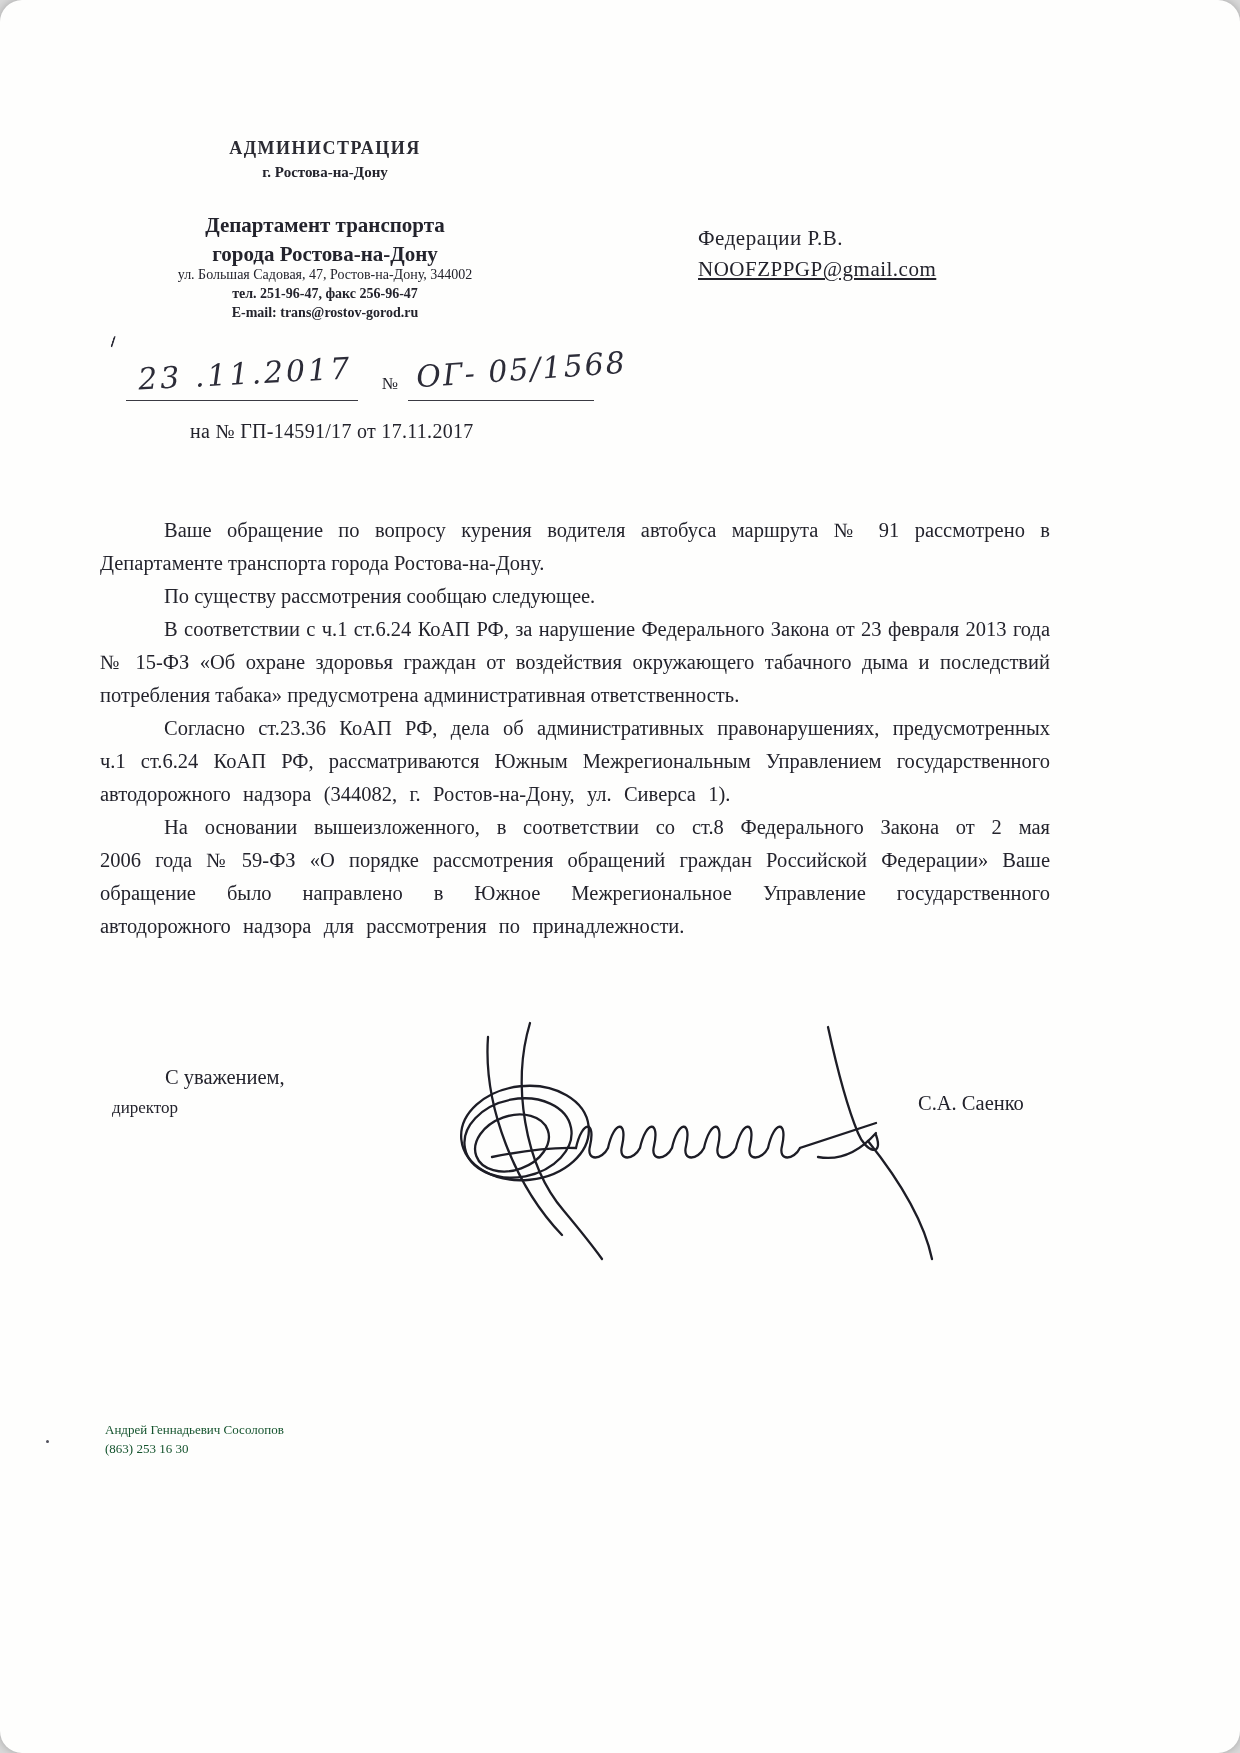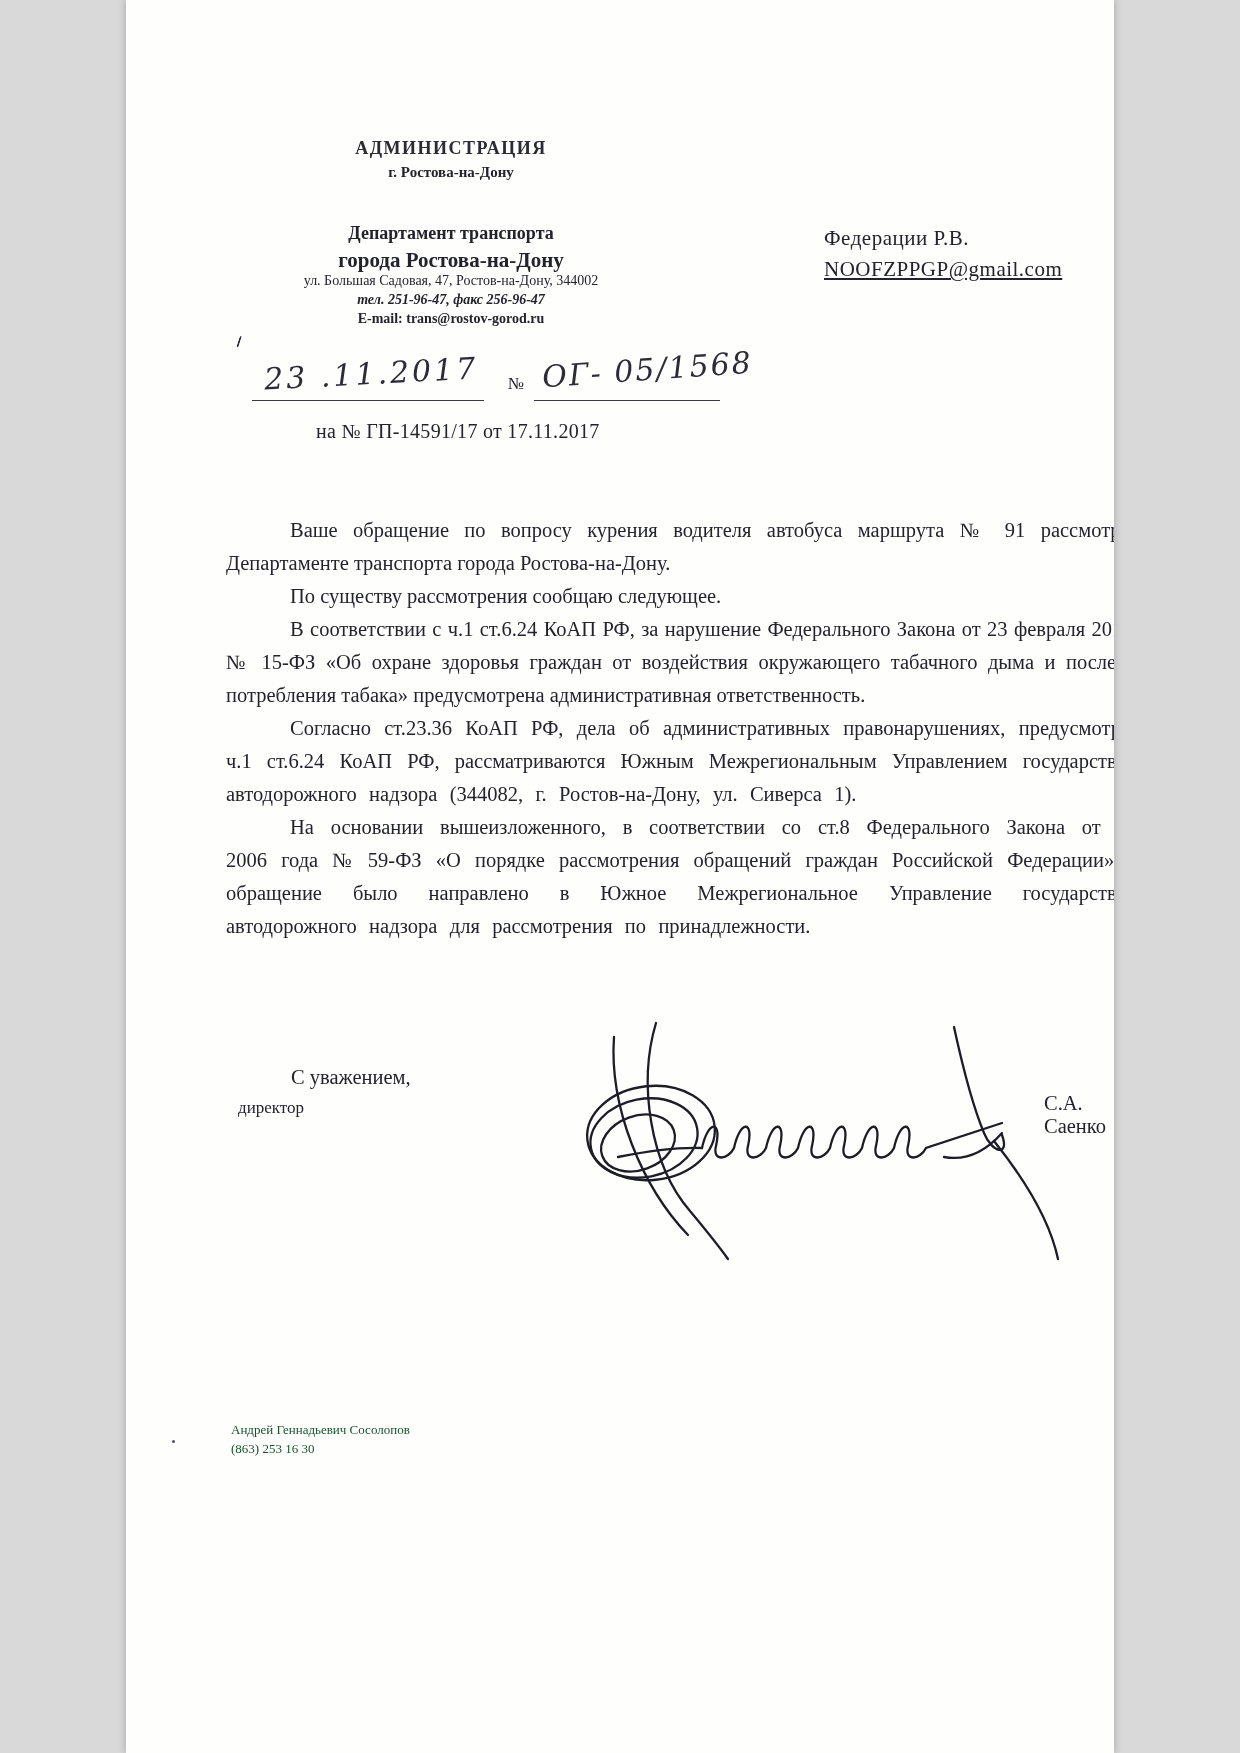--- a/index.html
+++ b/index.html
@@ -1,37 +1,38 @@
 <!DOCTYPE html>
 <html><head>
 <meta charset="utf-8">
 <style>
   * { margin:0; padding:0; box-sizing:border-box; }
   html,body { background:#d9d9d9; }
   .page {
     position:relative;
-    width:988px; height:1753px;
+    width:1240px; height:1753px;
     margin:0 auto;
     background:#fefefd;
     font-family:"Liberation Serif", serif;
     color:#23232c;
     overflow:hidden;
     box-shadow:0 0 8px rgba(0,0,0,.25);
+    border-radius:22px;
   }
   
   .letterhead {
     position:absolute; left:110px; top:138px; width:430px;
     text-align:center;
   }
   .lh-org      { font-weight:bold; font-size:18px; letter-spacing:1.5px; color:#2b2b33; }
   .lh-city     { font-weight:bold; font-size:15px; margin-top:5px; }
-  .lh-dept1    { font-weight:bold; font-size:18px; margin-top:42px; }
+  .lh-dept1    { font-weight:bold; font-size:21px; margin-top:32px; }
   .lh-dept2    { font-weight:bold; font-size:21px; margin-top:4px; }
   .lh-addr     { font-weight:normal; font-size:14px; }
-  .lh-phone    { font-weight:bold; font-size:14px; margin-top:3px;font-style:italic; }
+  .lh-phone    { font-weight:bold; font-size:14px; margin-top:3px; }
   .lh-email    { font-weight:bold; font-size:14px; margin-top:3px; }
   
   .recipient { position:absolute; left:698px; top:226px; font-size:21px; }
   .recipient .r-name  { letter-spacing:.5px; }
   .recipient .r-email { margin-top:6px; text-decoration:underline; letter-spacing:.5px; }
   
   .handwrite {
     font-family:"DejaVu Serif", serif;
     font-style:italic;
     color:#2c2c38;

